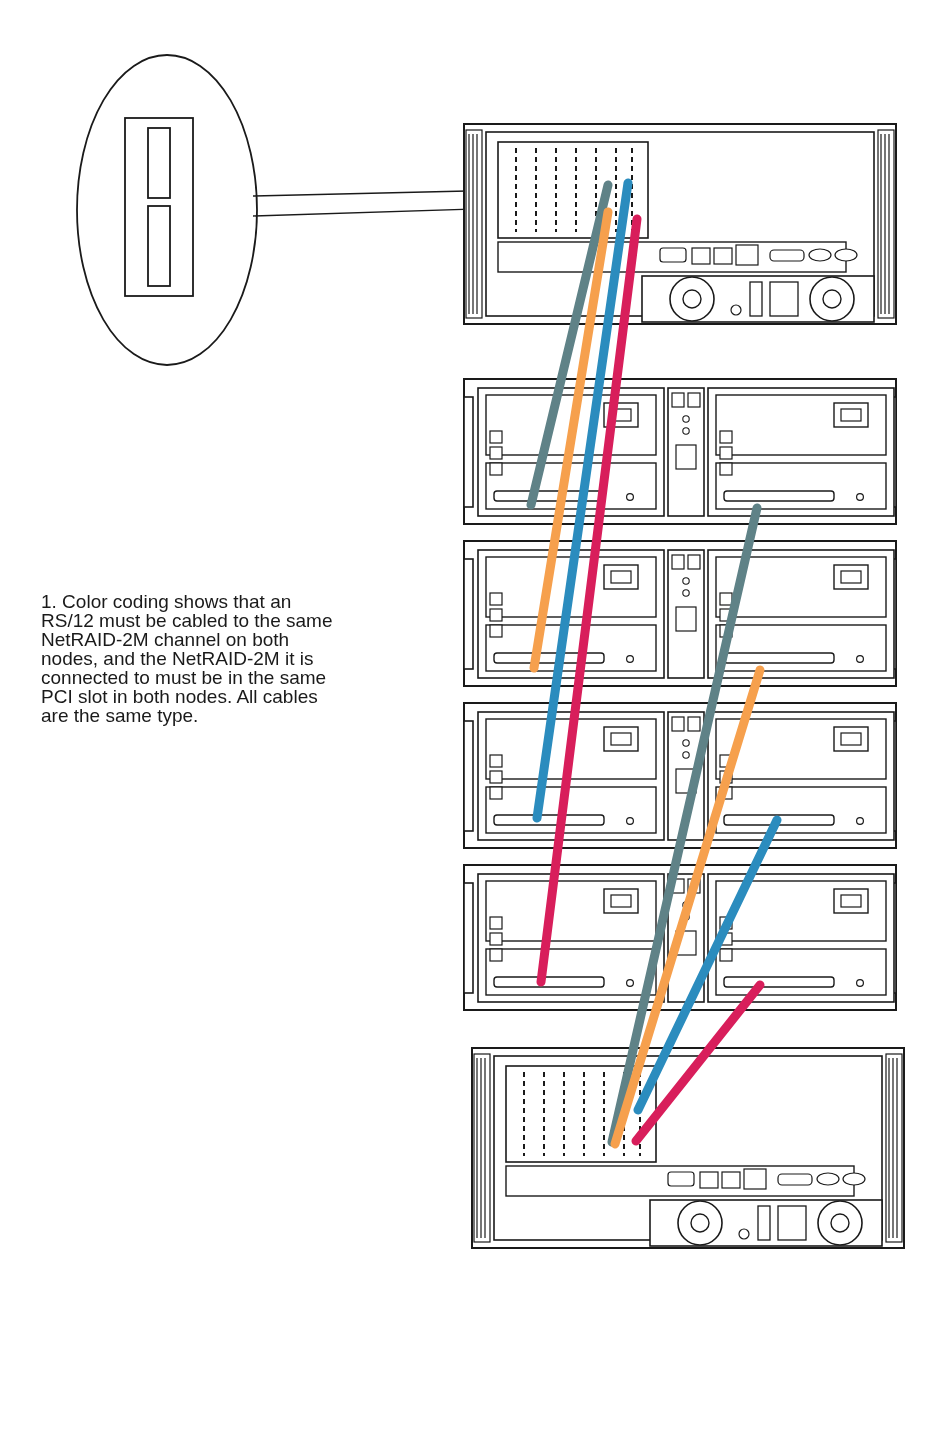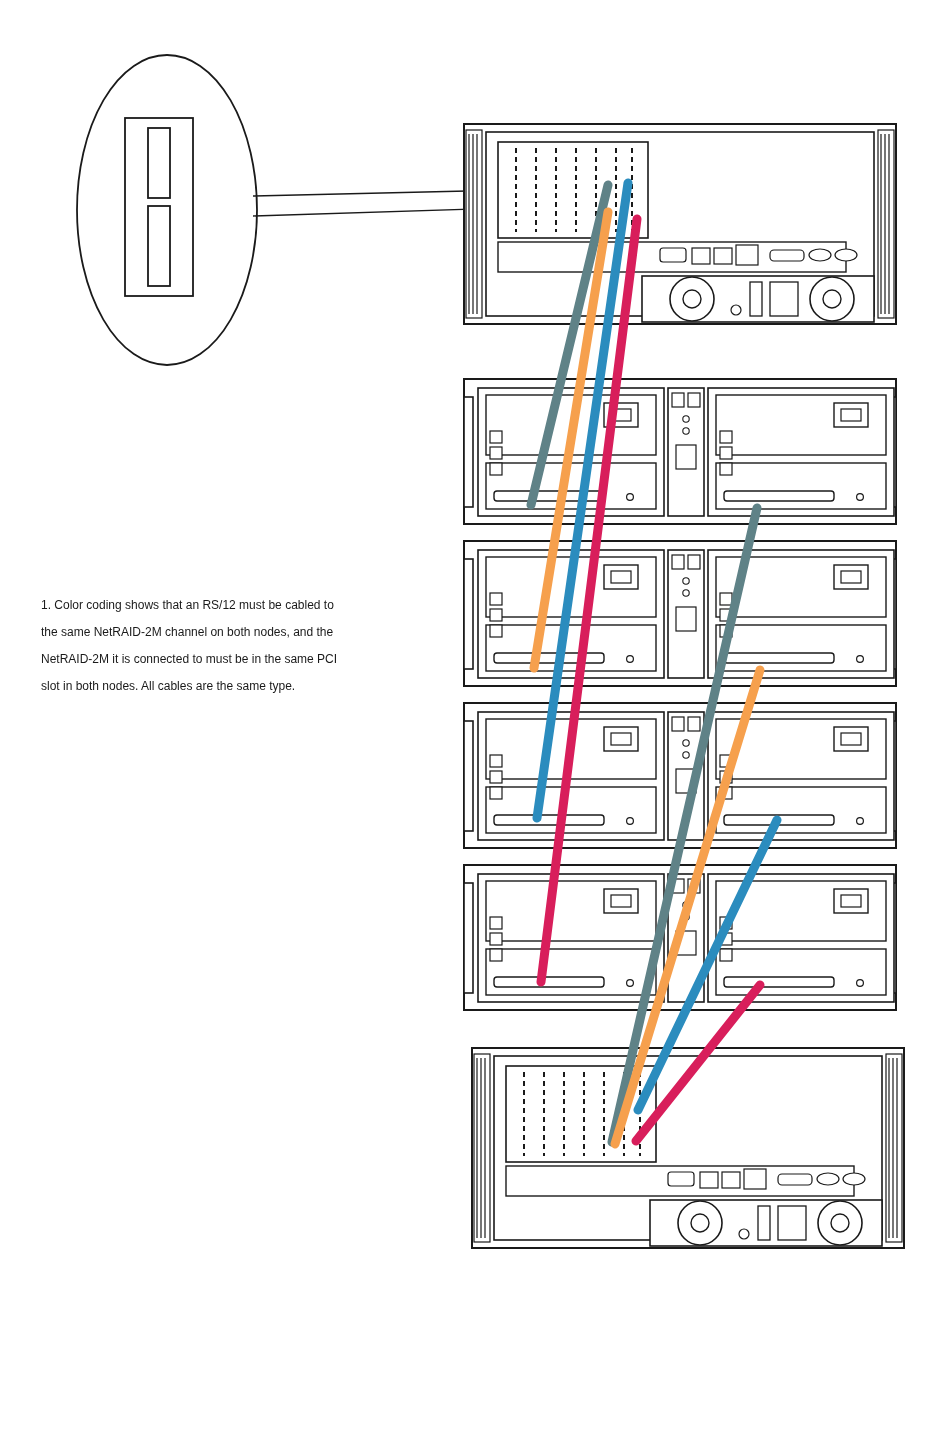--- a/index.html
+++ b/index.html
@@ -24,22 +24,22 @@
     position: absolute;
     left: 0; top: 0;
     width: 942px;
     height: 1451px;
   }
   #note-block {
     position: absolute;
     left: 41px;
     top: 592px;
     width: 300px;
-    font-size: 12px;
-    line-height: 27px;
+    font-size: 19px;
+    line-height: 19px;
     color: #1a1a1a;
     white-space: pre-line;
     font-family: "Liberation Sans", sans-serif;
   }
 </style>
 </head>
 <body>
 
 <div id="page">
 

